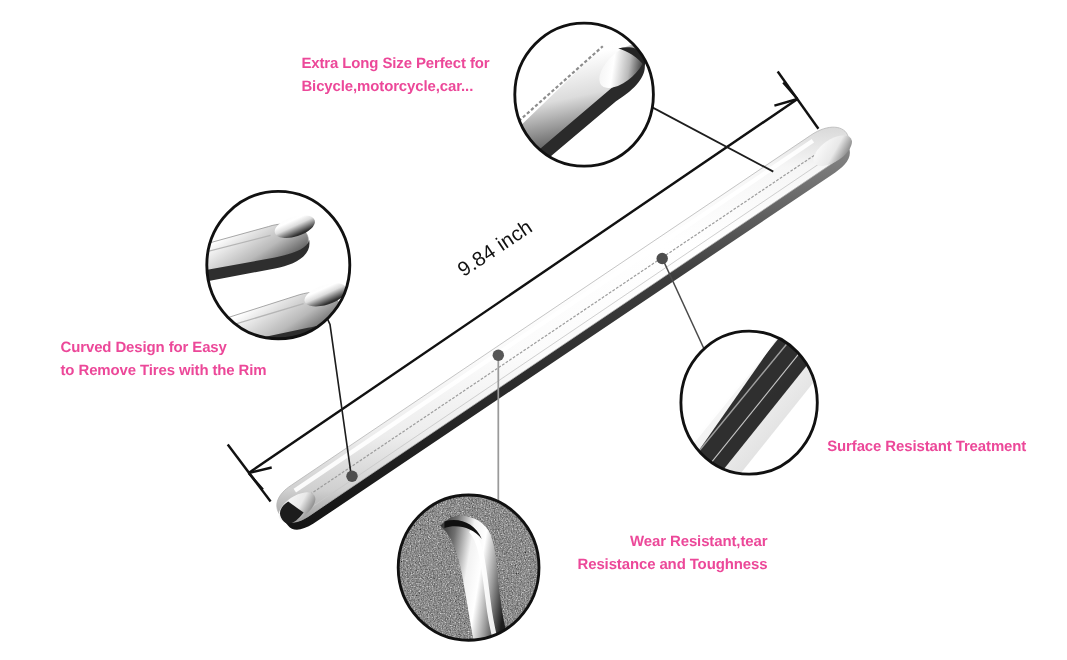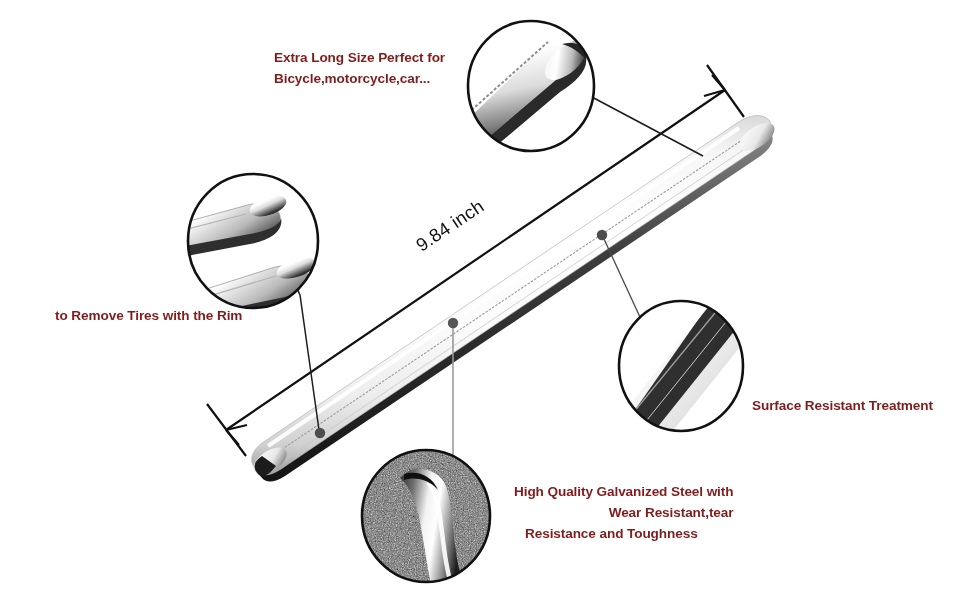--- a/index.html
+++ b/index.html
@@ -24,21 +24,21 @@
     top: 0;
     width: 970px;
     height: 600px;
   }
   .callout-label {
     position: absolute;
     font-family: "Liberation Sans", sans-serif;
     font-weight: bold;
     font-size: 13.6px;
     line-height: 21px;
-    color: #7f1d1d;
+    color: #ec4899;
     letter-spacing: -0.1px;
     white-space: nowrap;
     -webkit-font-smoothing: antialiased;
   }
   .callout-label .ln {
     display: block;
   }
   .lbl-extra-long { left: 274px; top: 47px; }
   .lbl-curved     { left: 55px;  top: 305px; }
   .lbl-surface    { left: 752px; top: 395px; }
@@ -255,28 +255,28 @@
       <ellipse cx="426" cy="516" rx="64" ry="66" fill="none" stroke="#111111" stroke-width="2.6"></ellipse>
     </g>
   </svg>
 
   <div class="callout-label lbl-extra-long">
     <span class="ln">Extra Long Size Perfect for</span>
     <span class="ln">Bicycle,motorcycle,car...</span>
   </div>
 
   <div class="callout-label lbl-curved">
+    <span class="ln">Curved Design for Easy</span>
     <span class="ln">to Remove Tires with the Rim</span>
   </div>
 
   <div class="callout-label lbl-surface">
     <span class="ln">Surface Resistant Treatment</span>
   </div>
 
   <div class="callout-label lbl-high-quality">
-    <span class="ln">High Quality Galvanized Steel with</span>
     <span class="ln i1">Wear Resistant,tear</span>
     <span class="ln i2">Resistance and Toughness</span>
   </div>
 
   <div class="dim-text">9.84 inch</div>
 
 </div>
 
 </body></html>

